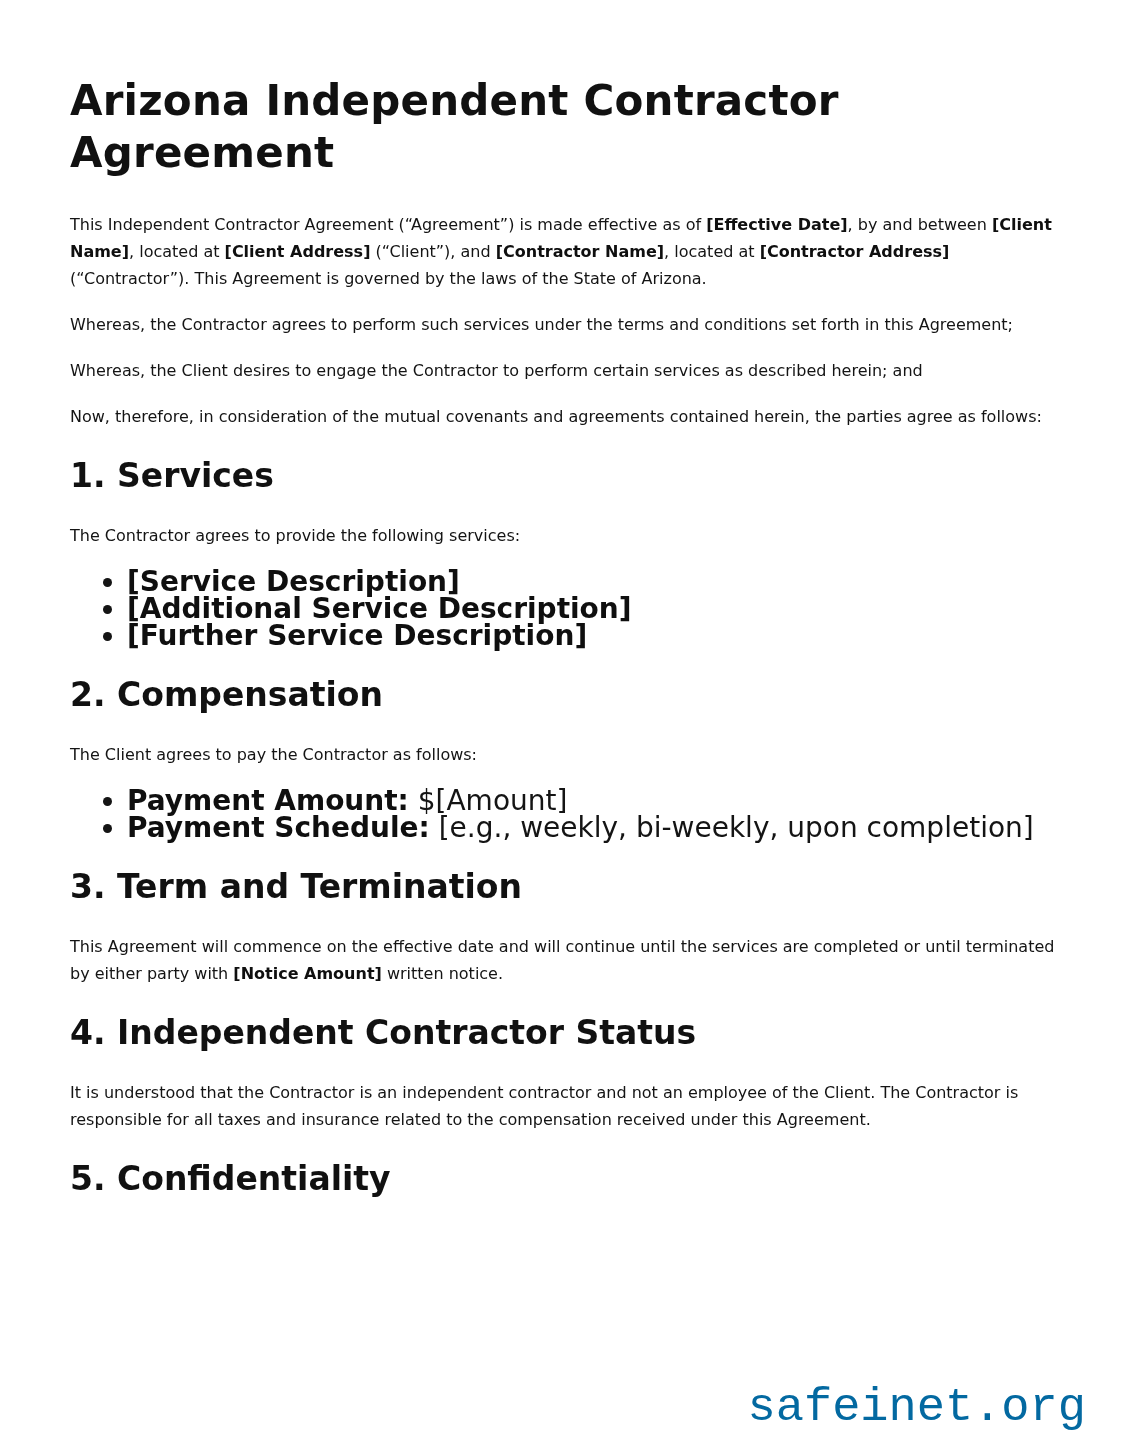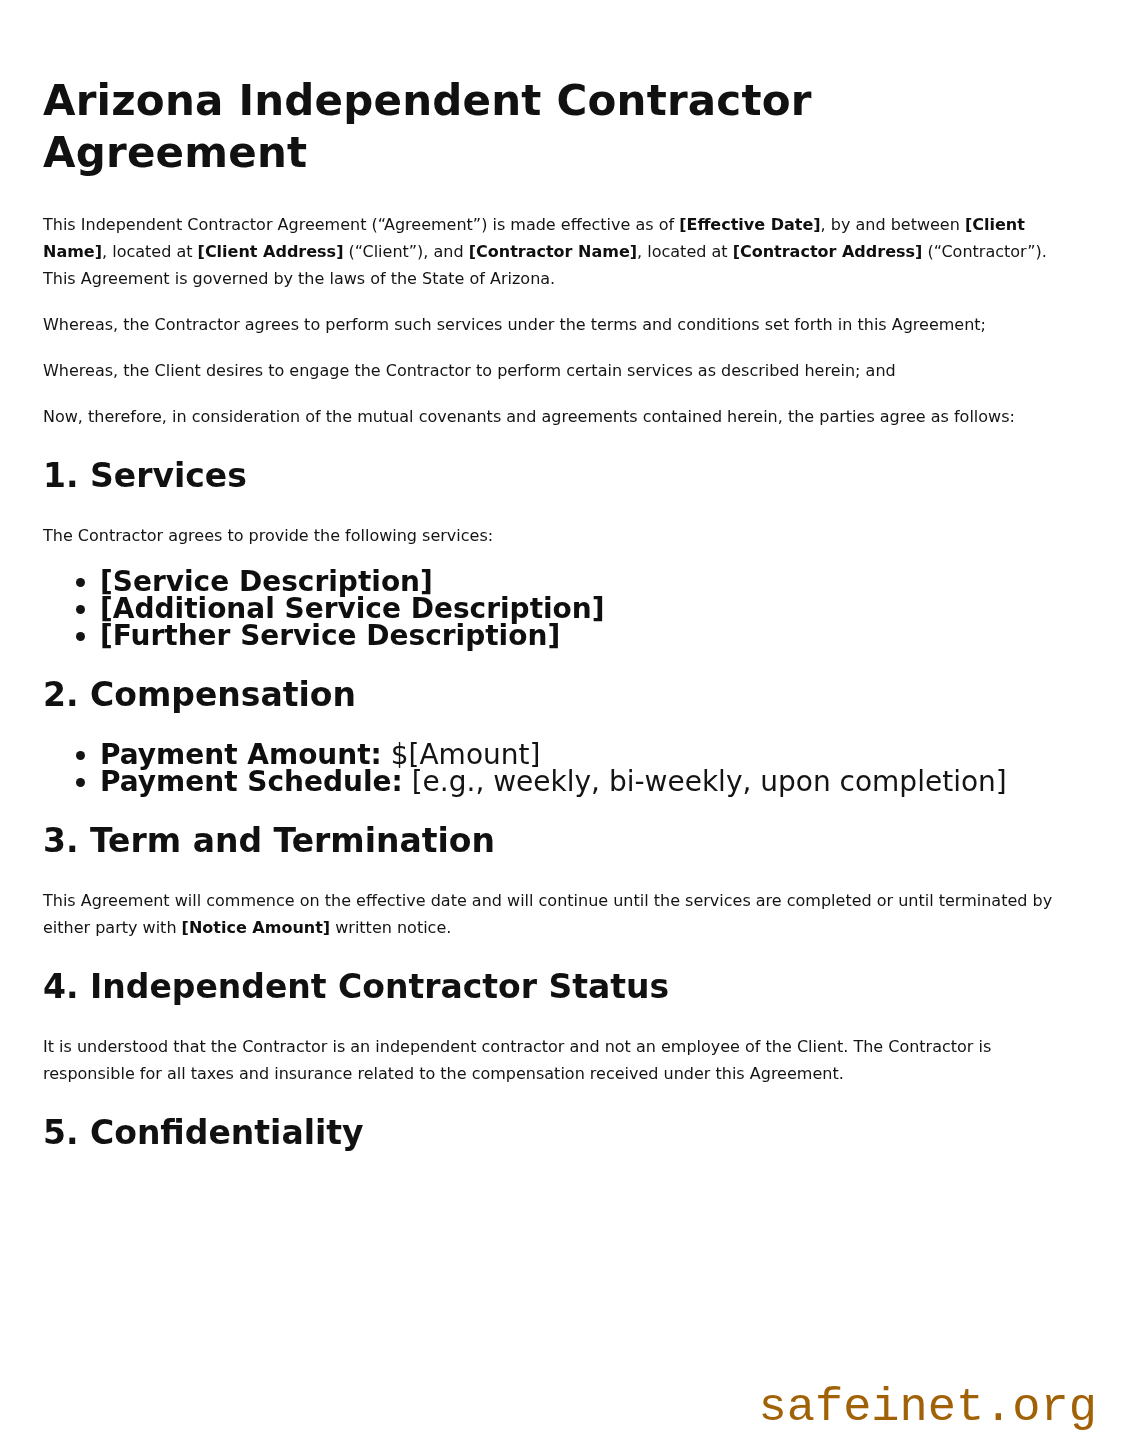--- a/index.html
+++ b/index.html
@@ -10,21 +10,21 @@
   body {
     width: 1124px;
     height: 1455px;
     overflow: hidden;
   }
   .page {
     position: relative;
     box-sizing: border-box;
     width: 1124px;
     height: 1455px;
-    padding: 75px 64px 0 43px;
+    padding: 75px 64px 0 70px;
     background: #ffffff;
     font-family: "DejaVu Sans", "Liberation Sans", sans-serif;
     color: #141414;
   }
   h1.doc-title {
     margin: 0 0 32px 0;
     font-size: 42px;
     line-height: 52px;
     font-weight: 700;
     letter-spacing: 0.2px;
@@ -52,27 +52,27 @@
     padding: 0 0 0 57px;
   }
   ul.doc-list li {
     font-size: 28px;
     line-height: 27px;
     margin: 0;
     padding: 0;
   }
   .watermark {
     position: absolute;
-    right: 27px;
+    right: 38px;
     bottom: 24px;
     font-family: "Liberation Mono", "DejaVu Sans Mono", monospace;
     font-size: 47px;
     line-height: 1;
     font-weight: 400;
-    color: #a16207;
+    color: #0369a1;
     letter-spacing: 0px;
     white-space: nowrap;
   }
 </style>
 </head>
 <body>
 
 <div class="page">
 
   <h1 class="doc-title">Arizona Independent Contractor Agreement</h1>
@@ -90,20 +90,21 @@
     <p class="body-text">The Contractor agrees to provide the following services:</p>
     <ul class="doc-list">
       <li><strong>[Service Description]</strong></li>
       <li><strong>[Additional Service Description]</strong></li>
       <li><strong>[Further Service Description]</strong></li>
     </ul>
   </section>
 
   <section>
     <h2 class="section-heading">2. Compensation</h2>
+    <p class="body-text">The Client agrees to pay the Contractor as follows:</p>
     <ul class="doc-list">
       <li><strong>Payment Amount:</strong><span> $[Amount]</span></li>
       <li><strong>Payment Schedule:</strong><span> [e.g., weekly, bi-weekly, upon completion]</span></li>
     </ul>
   </section>
 
   <section>
     <h2 class="section-heading">3. Term and Termination</h2>
     <p class="body-text"><span>This Agreement will commence on the effective date and will continue until the services are completed or until terminated by either party with </span><strong>[Notice Amount]</strong><span> written notice.</span></p>
   </section>

